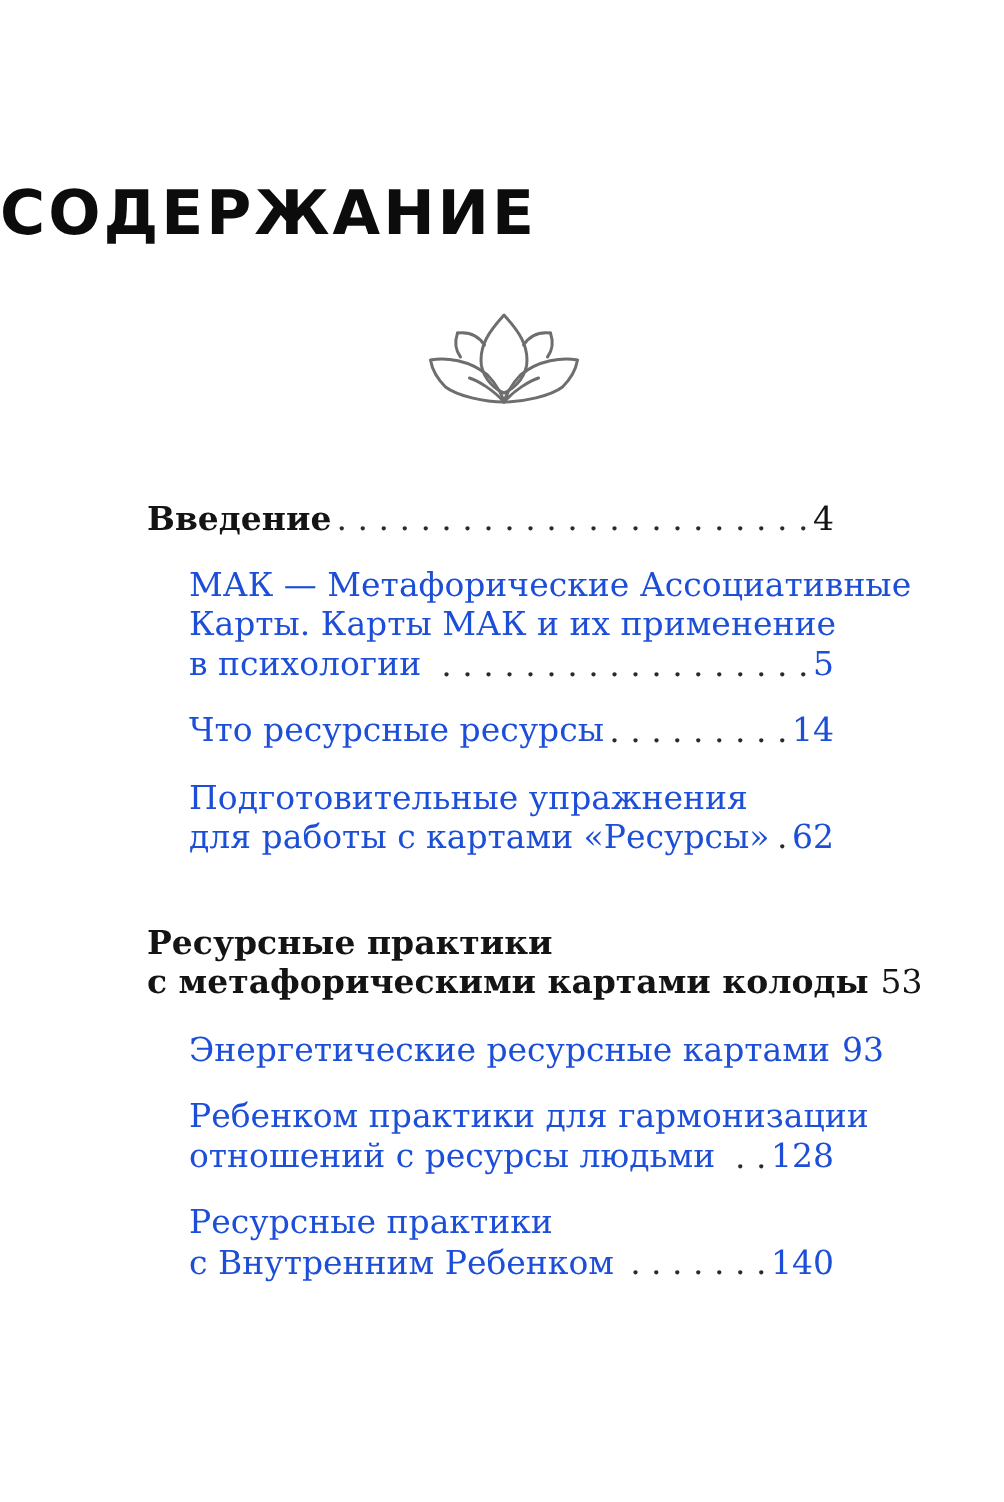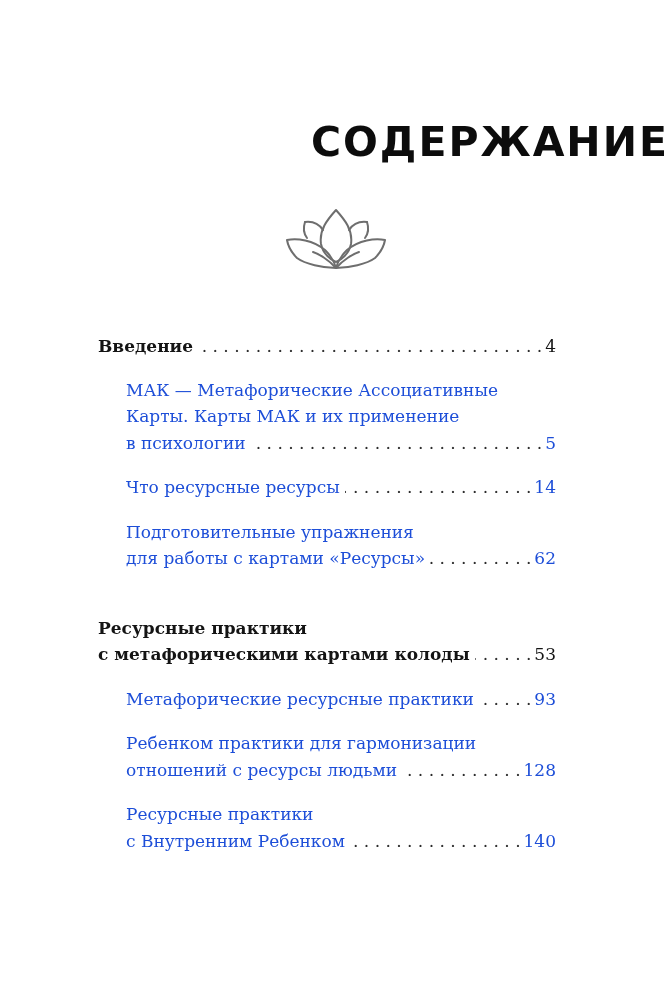--- a/index.html
+++ b/index.html
@@ -13,21 +13,21 @@
       position: relative;
       overflow: hidden;
       font-family: "DejaVu Serif", "Liberation Serif", serif;
       color: #1a1a1a;
     }
     .page-title {
       position: absolute;
       left: 0;
       width: 669px;
       top: 112px;
-      text-align: right;
+      text-align: left;
       font-family: "DejaVu Sans", "Liberation Sans", sans-serif;
       font-size: 41px;
       font-weight: 600;
       letter-spacing: 2px;
       color: #0c0c0c;
       line-height: 60px;
     }
     .lotus {
       position: absolute;
       left: 283px;
@@ -36,21 +36,21 @@
       height: 62px;
     }
     .toc {
       position: absolute;
       left: 98px;
       top: 333px;
       width: 458px;
     }
     .entry {
       position: relative;
-      font-size: 17px;
+      font-size: 22px;
       line-height: 26.5px;
     }
     .entry.level-1 {
       font-weight: bold;
       color: #141414;
     }
     .entry.level-2 {
       margin-left: 28px;
       color: #1d4ed8;
     }
@@ -169,21 +169,21 @@
       <span class="text">с метафорическими картами колоды</span>
       <span class="leader"></span>
       <span class="page-num">53</span>
     </div>
   </div>
 
   <div class="gap-s"></div>
 
   <div class="entry level-2">
     <div class="last-line">
-      <span class="text">Метафорические ресурсные практики</span>
+      <span class="text">Энергетические ресурсные картами</span>
       <span class="leader"></span>
       <span class="page-num">93</span>
     </div>
   </div>
 
   <div class="gap-s"></div>
 
   <div class="entry level-2">
     <span class="line">Ребенком практики для гармонизации</span>
     <div class="last-line">

